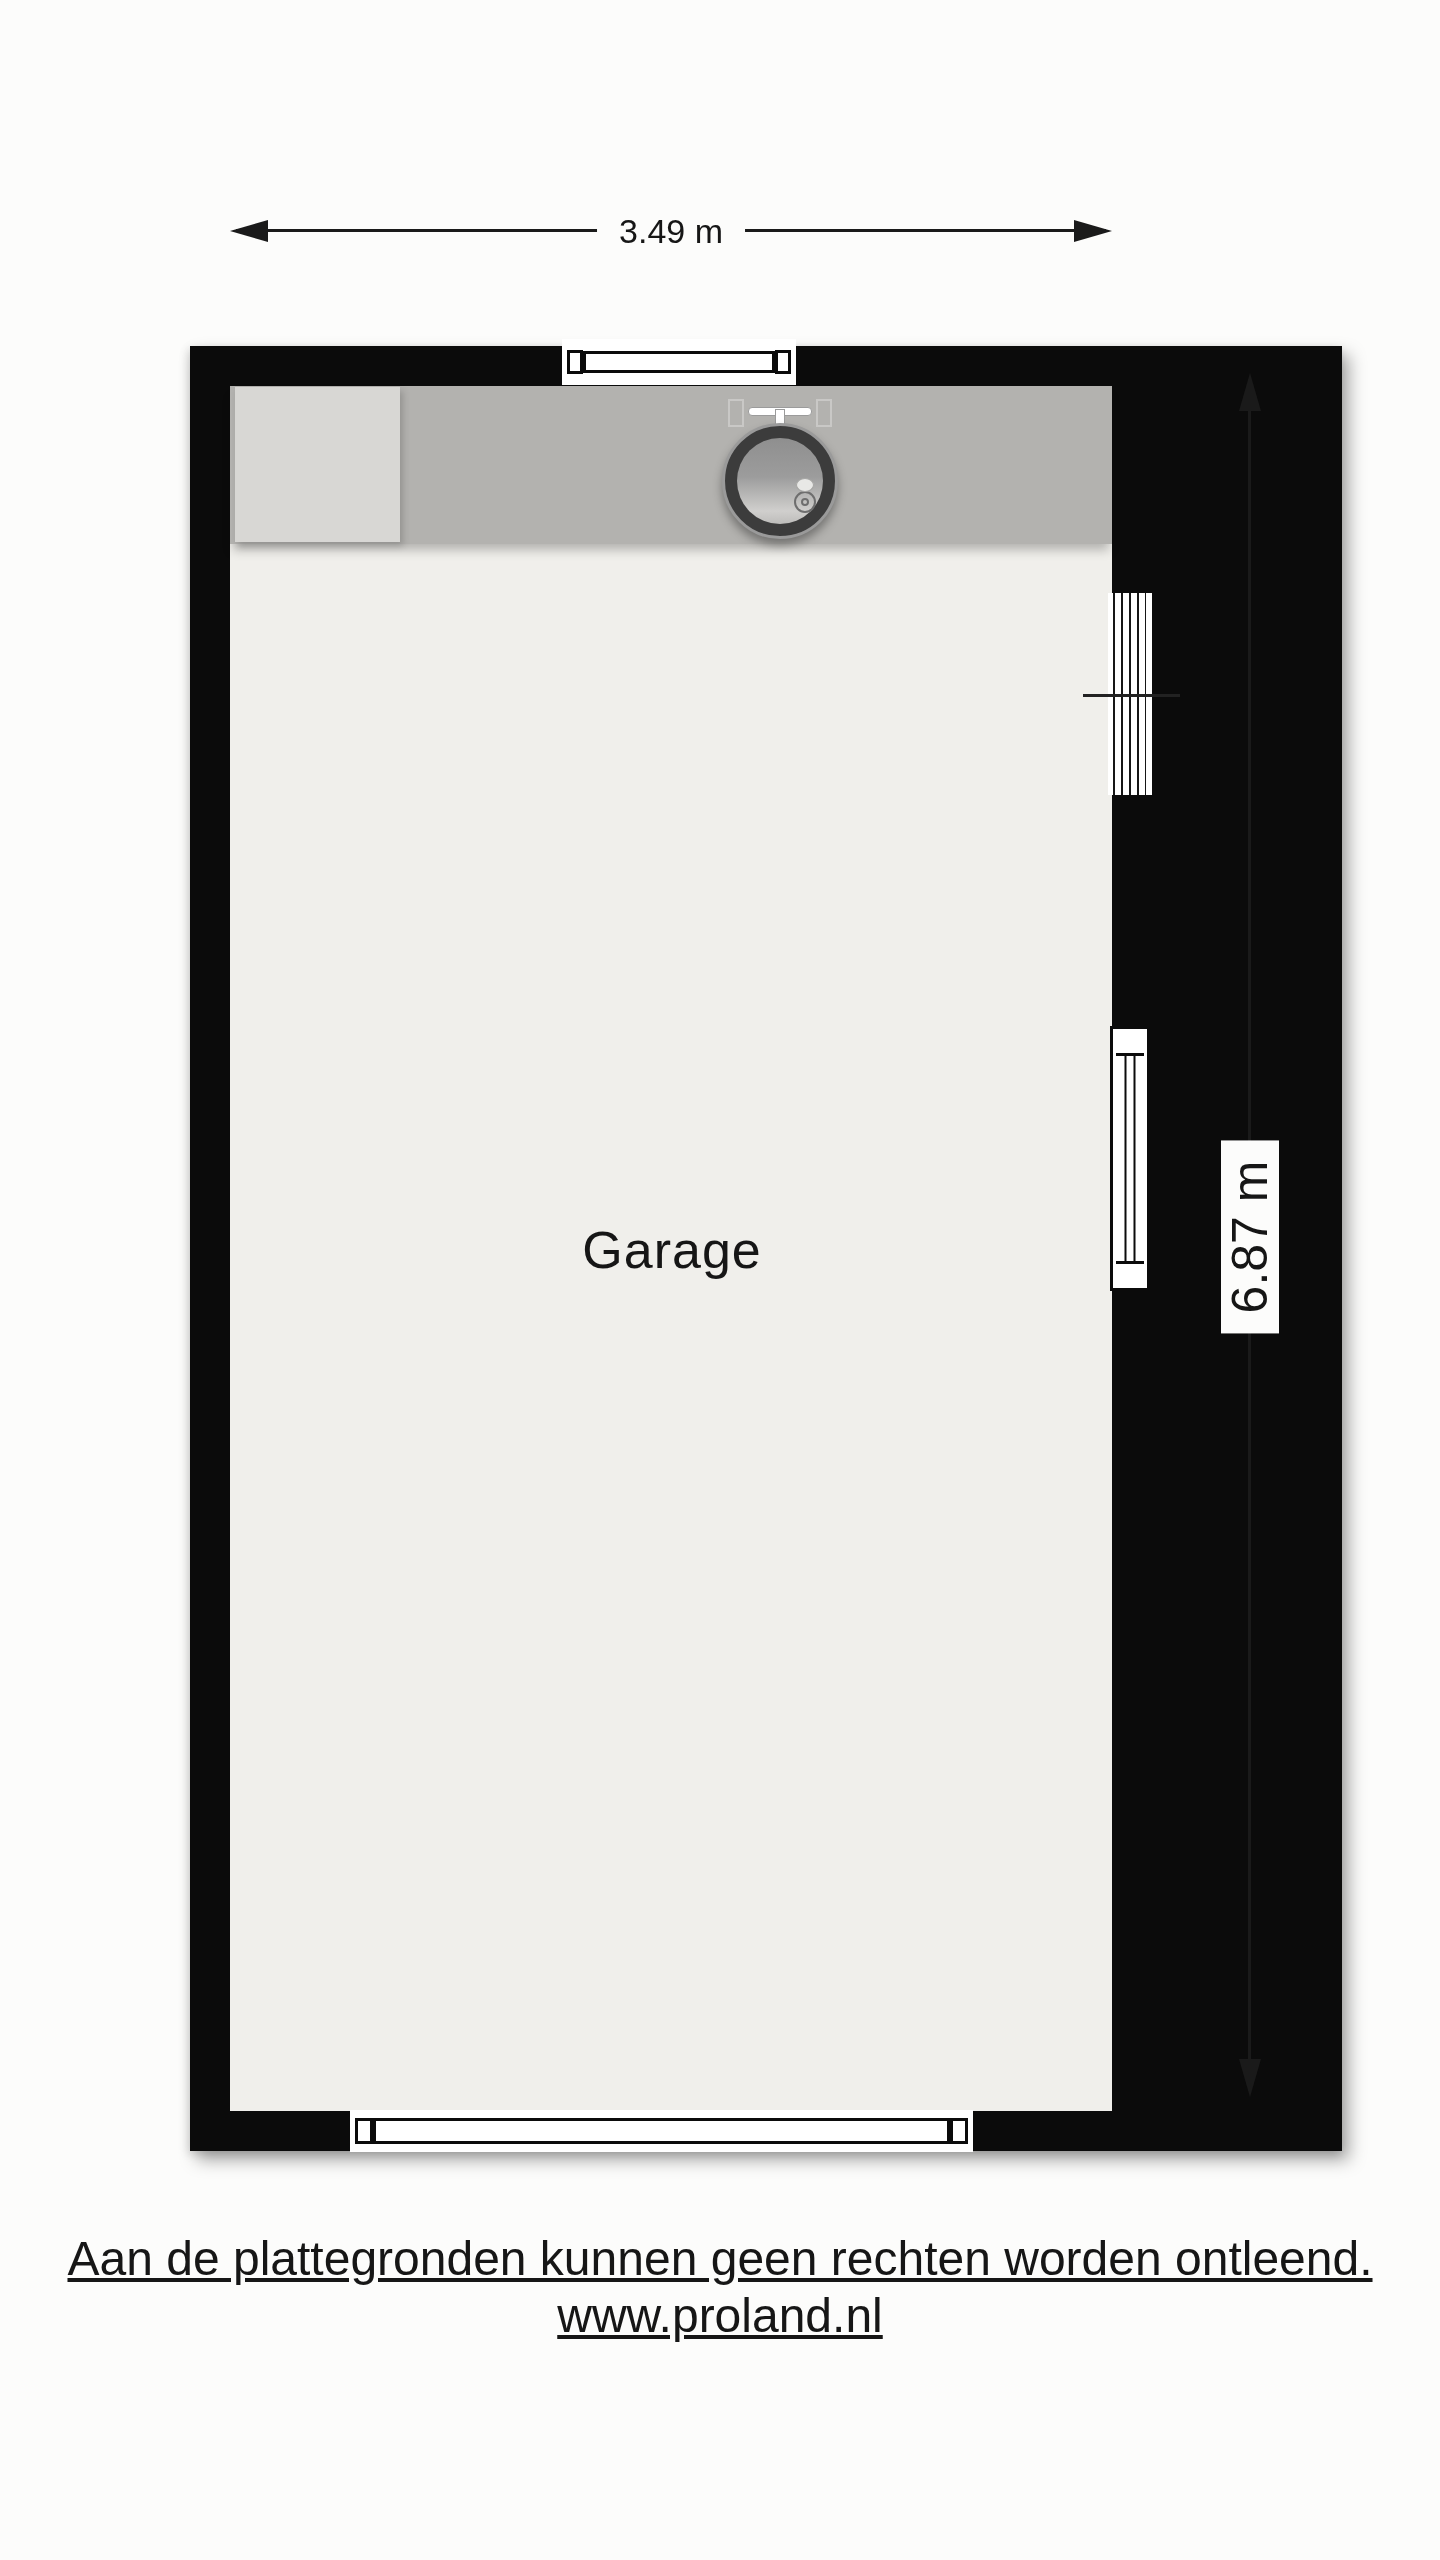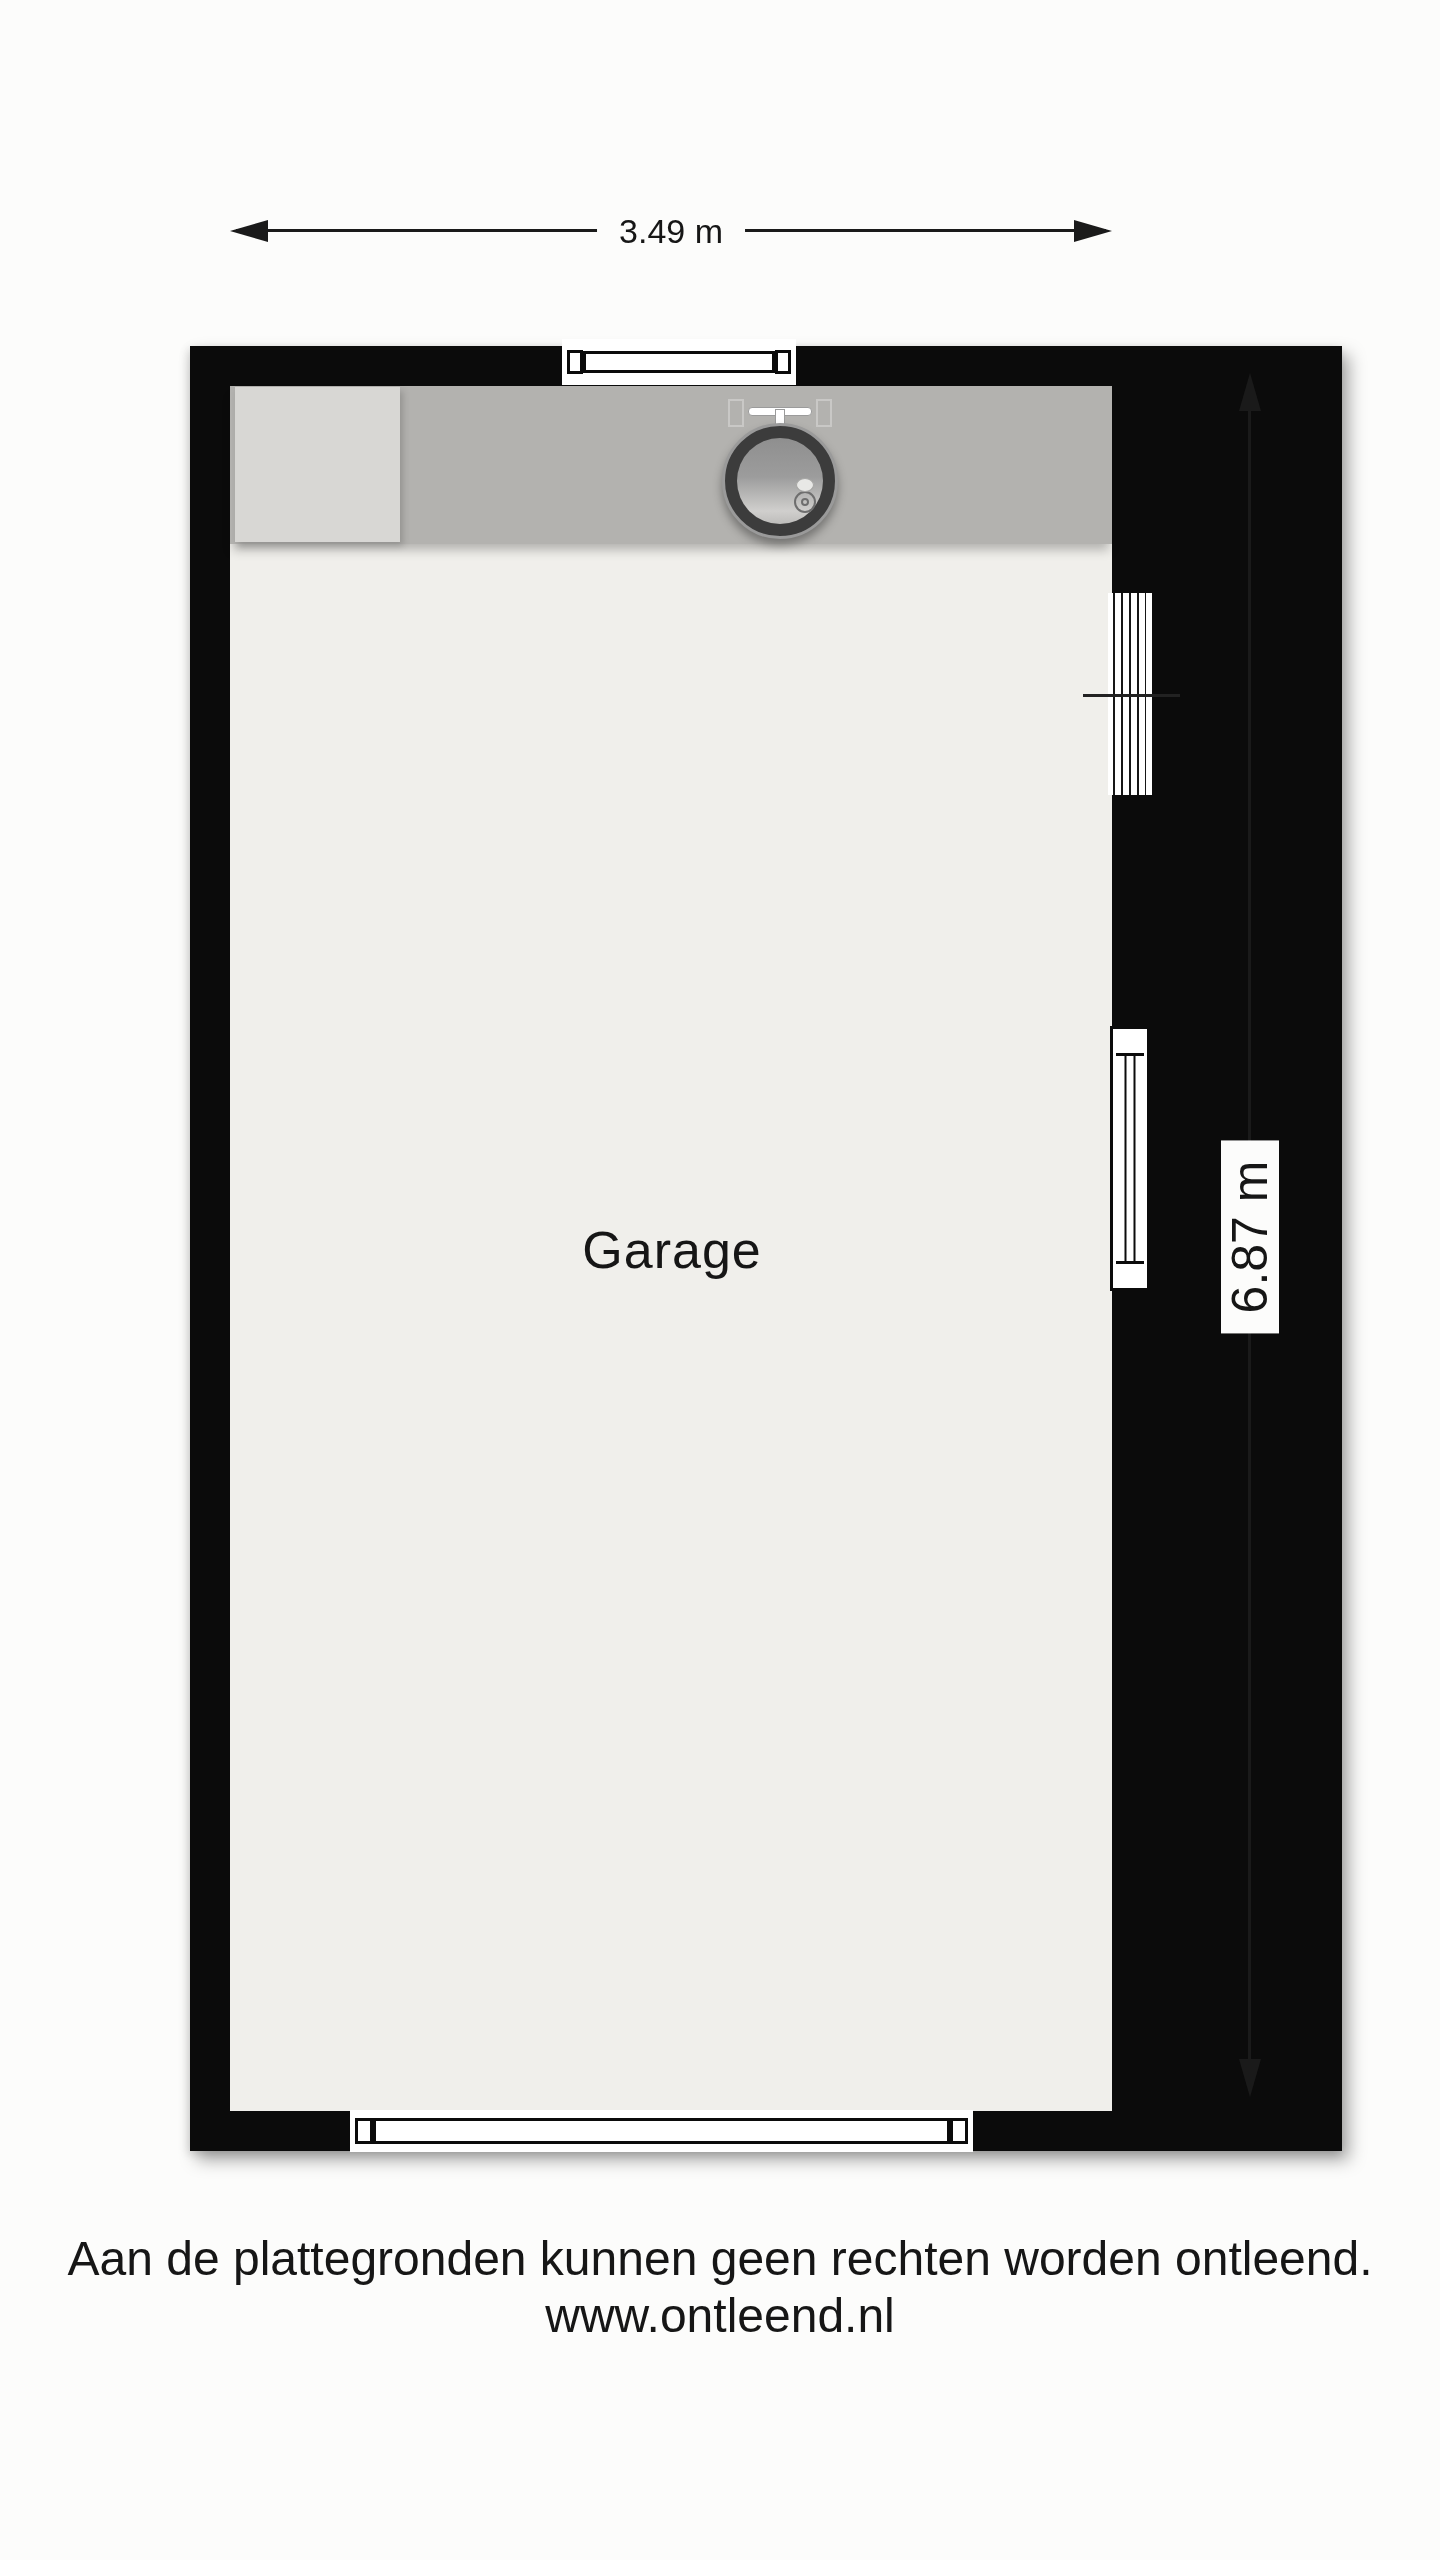--- a/index.html
+++ b/index.html
@@ -103,21 +103,21 @@
   .window-sash .cap-bottom{position:absolute; left:3px; right:3px; bottom:24px; height:3px; background:var(--wall);}
   .window-sash .mullion{
     position:absolute; left:50%; transform:translateX(-50%); top:27px; bottom:27px; width:11px;
     border-left:2.5px solid var(--wall); border-right:2.5px solid var(--wall);
   }
   .room-label{
     position:absolute; left:482px; top:904px; transform:translate(-50%,-50%);
     font-size:52px; letter-spacing:1px; color:var(--text); white-space:nowrap;
   }
   
-  .footer{position:absolute; left:0; top:2230px; width:1440px; text-align:center; font-size:48px; line-height:57px; color:var(--text);}
+  .footer{position:absolute; left:0; top:2230px; width:1440px; text-align:center; font-size:48px; line-height:57px; color:var(--text);text-decoration:underline;}
 </style>
 </head>
 <body>
 
 <div class="dim-top">
   <div class="dim-line"></div>
   <div class="arr arr-left"></div>
   <div class="arr arr-right"></div>
   <div class="dim-label">3.49 m</div>
 </div>
@@ -174,14 +174,14 @@
 
 <div class="dim-right">
   <div class="dim-line"></div>
   <div class="arr arr-up"></div>
   <div class="arr arr-down"></div>
   <div class="dim-label">6.87 m</div>
 </div>
 
 <div class="footer">
   <div>Aan de plattegronden kunnen geen rechten worden ontleend.</div>
-  <div>www.ontleend.nl</div>
+  <div>www.proland.nl</div>
 </div>
 
 </body></html>

